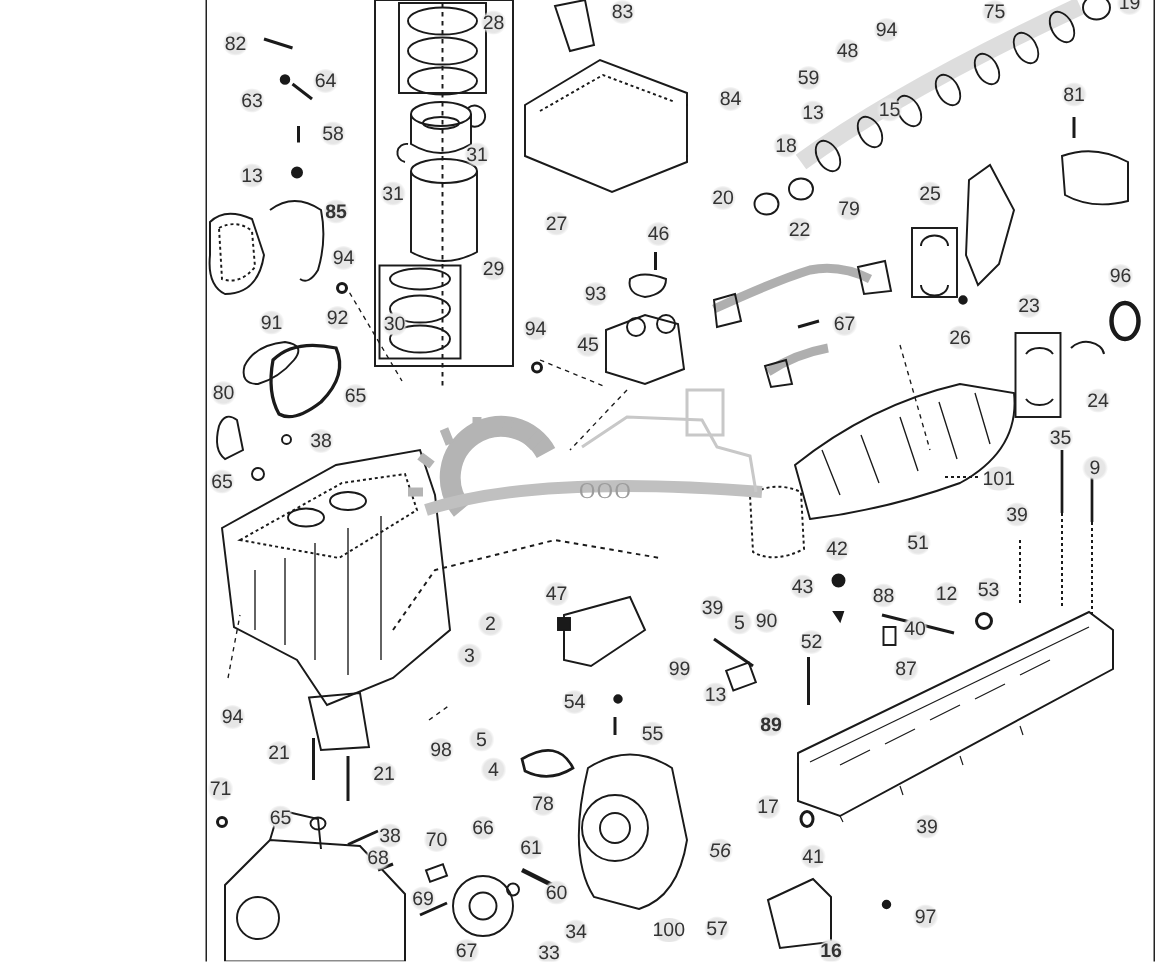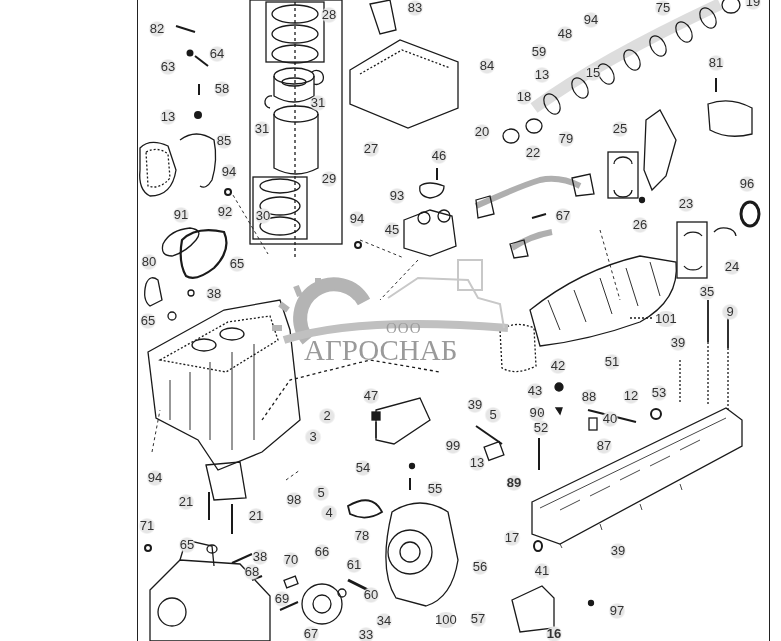--- a/index.html
+++ b/index.html
@@ -212,30 +212,29 @@
       <line x1="50" y1="30" x2="50" y2="20"></line>
         <line x1="68" y1="32" x2="72" y2="22"></line>
       <line x1="84" y1="40" x2="92" y2="32"></line>
         <line x1="14" y1="70" x2="4" y2="70"></line>
     </g>
     <path d="M16 82 Q90 58 240 70" stroke="#c0c0c0" stroke-width="8"></path>
     <path d="M120 40 L150 20 L200 22 L210 40 L232 46 L236 70" stroke="#c8c8c8" stroke-width="2"></path>
     <rect x="190" y="2" width="24" height="30" stroke="#c8c8c8"></rect>
   </svg>
   <span class="wm-ooo">ООО</span>
-  <span class="wm-name">АГРОСНАБ</span>
 </div>
 
 <div id="callouts">
     <span class="callout" style="left: 148px; top: 21px;">82</span>
     <span class="callout" style="left: 208px; top: 46px;">64</span>
     <span class="callout" style="left: 159px; top: 59px;">63</span>
     <span class="callout" style="left: 213px; top: 81px;">58</span>
     <span class="callout" style="left: 159px; top: 109px;">13</span>
-    <span class="callout" style="left: 215px; top: 133px;">85</span>
+    <span class="callout" style="left: 215px; top: 133px; font-weight: bold;">85</span>
     <span class="callout" style="left: 220px; top: 164px;">94</span>
     <span class="callout" style="left: 172px; top: 207px;">91</span>
     <span class="callout" style="left: 216px; top: 204px;">92</span>
     <span class="callout" style="left: 140px; top: 254px;">80</span>
     <span class="callout" style="left: 228px; top: 256px;">65</span>
     <span class="callout" style="left: 205px; top: 286px;">38</span>
     <span class="callout" style="left: 139px; top: 313px;">65</span>
     <span class="callout" style="left: 320px; top: 7px;">28</span>
     <span class="callout" style="left: 309px; top: 95px;">31</span>
     <span class="callout" style="left: 253px; top: 121px;">31</span>
@@ -271,50 +270,50 @@
     <span class="callout" style="left: 654px; top: 311px;">101</span>
     <span class="callout" style="left: 669px; top: 335px;">39</span>
     <span class="callout" style="left: 549px; top: 358px;">42</span>
     <span class="callout" style="left: 603px; top: 354px;">51</span>
     <span class="callout" style="left: 526px; top: 383px;">43</span>
     <span class="callout" style="left: 580px; top: 389px;">88</span>
     <span class="callout" style="left: 622px; top: 388px;">12</span>
     <span class="callout" style="left: 650px; top: 385px;">53</span>
     <span class="callout" style="left: 466px; top: 397px;">39</span>
     <span class="callout" style="left: 484px; top: 407px;">5</span>
-    <span class="callout" style="left: 528px; top: 406px; font-family: Liberation Mono, monospace;">90</span>
+    <span class="callout" style="left: 502px; top: 406px;">90</span>
     <span class="callout" style="left: 601px; top: 411px;">40</span>
     <span class="callout" style="left: 444px; top: 438px;">99</span>
     <span class="callout" style="left: 532px; top: 420px;">52</span>
     <span class="callout" style="left: 595px; top: 438px;">87</span>
     <span class="callout" style="left: 468px; top: 455px;">13</span>
     <span class="callout" style="left: 505px; top: 475px; font-weight: bold;">89</span>
     <span class="callout" style="left: 503px; top: 530px;">17</span>
     <span class="callout" style="left: 609px; top: 543px;">39</span>
     <span class="callout" style="left: 533px; top: 563px;">41</span>
     <span class="callout" style="left: 362px; top: 388px;">47</span>
     <span class="callout" style="left: 318px; top: 408px;">2</span>
     <span class="callout" style="left: 304px; top: 429px;">3</span>
-    <span class="callout" style="left: 354px; top: 460px;">54</span>
+    <span class="callout" style="left: 374px; top: 460px;">54</span>
     <span class="callout" style="left: 426px; top: 481px;">55</span>
     <span class="callout" style="left: 146px; top: 470px;">94</span>
     <span class="callout" style="left: 285px; top: 492px;">98</span>
     <span class="callout" style="left: 312px; top: 485px;">5</span>
     <span class="callout" style="left: 177px; top: 494px;">21</span>
     <span class="callout" style="left: 320px; top: 505px;">4</span>
     <span class="callout" style="left: 247px; top: 508px;">21</span>
     <span class="callout" style="left: 353px; top: 528px;">78</span>
     <span class="callout" style="left: 138px; top: 518px;">71</span>
     <span class="callout" style="left: 178px; top: 537px;">65</span>
     <span class="callout" style="left: 251px; top: 549px;">38</span>
     <span class="callout" style="left: 282px; top: 552px;">70</span>
     <span class="callout" style="left: 313px; top: 544px;">66</span>
     <span class="callout" style="left: 243px; top: 564px;">68</span>
     <span class="callout" style="left: 345px; top: 557px;">61</span>
-    <span class="callout" style="left: 471px; top: 559px;">56</span>
+    <span class="callout" style="left: 471px; top: 559px; font-style: italic;">56</span>
     <span class="callout" style="left: 362px; top: 587px;">60</span>
     <span class="callout" style="left: 273px; top: 591px;">69</span>
     <span class="callout" style="left: 608px; top: 603px;">97</span>
     <span class="callout" style="left: 375px; top: 613px;">34</span>
     <span class="callout" style="left: 434px; top: 612px;">100</span>
     <span class="callout" style="left: 469px; top: 611px;">57</span>
     <span class="callout" style="left: 302px; top: 626px;">67</span>
     <span class="callout" style="left: 357px; top: 627px;">33</span>
     <span class="callout" style="left: 545px; top: 626px; font-weight: bold;">16</span>
   </div>

